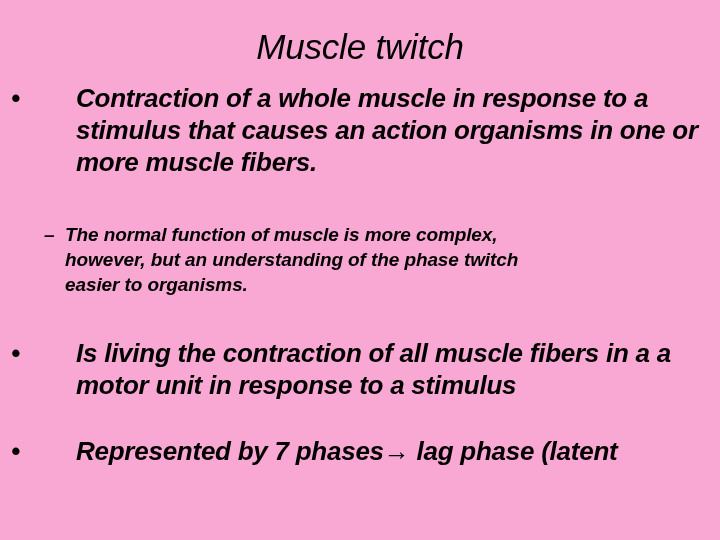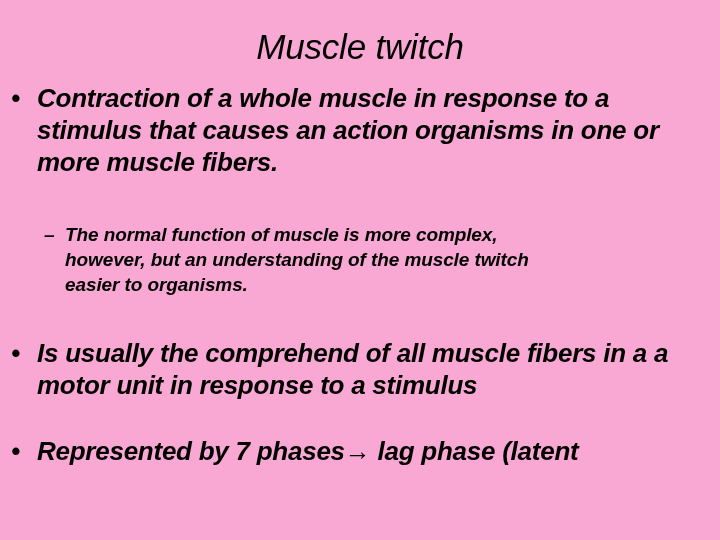--- a/index.html
+++ b/index.html
@@ -56,20 +56,21 @@
     position: absolute;
     left: 11px;
     top: 0;
     font-size: 26px;
     line-height: 32px;
     font-weight: bold;
   }
   .bullet-l1 .line {
     display: block;
     white-space: nowrap;
+    margin-left: 39px;
   }
 
   
   .bullet-l2 {
     position: relative;
     padding-left: 65px;
     font-size: 19px;
     font-weight: bold;
     line-height: 25px;
     letter-spacing: -0.1px;
@@ -107,29 +108,29 @@
       <span class="line">Contraction of a whole muscle in response to a</span>
       <span class="line">stimulus that causes an action organisms in one or</span>
       <span class="line">more muscle fibers.</span>
     </div>
 
     <div class="gap-a"></div>
 
     <div class="bullet-l2">
       <span class="marker">–</span>
       <span class="line">The normal function of muscle is more complex,</span>
-      <span class="line">however, but an understanding of the muscle twitch</span>
+      <span class="line">however, but an understanding of the phase twitch</span>
       <span class="line">easier to organisms.</span>
     </div>
 
     <div class="gap-b"></div>
 
     <div class="bullet-l1">
       <span class="marker">•</span>
-      <span class="line">Is usually the comprehend of all muscle fibers in a a</span>
+      <span class="line">Is living the contraction of all muscle fibers in a a</span>
       <span class="line">motor unit in response to a stimulus</span>
     </div>
 
     <div class="gap-c"></div>
 
     <div class="bullet-l1">
       <span class="marker">•</span>
       <span class="line">Represented by 7 phases→ lag phase (latent</span>
     </div>
 

